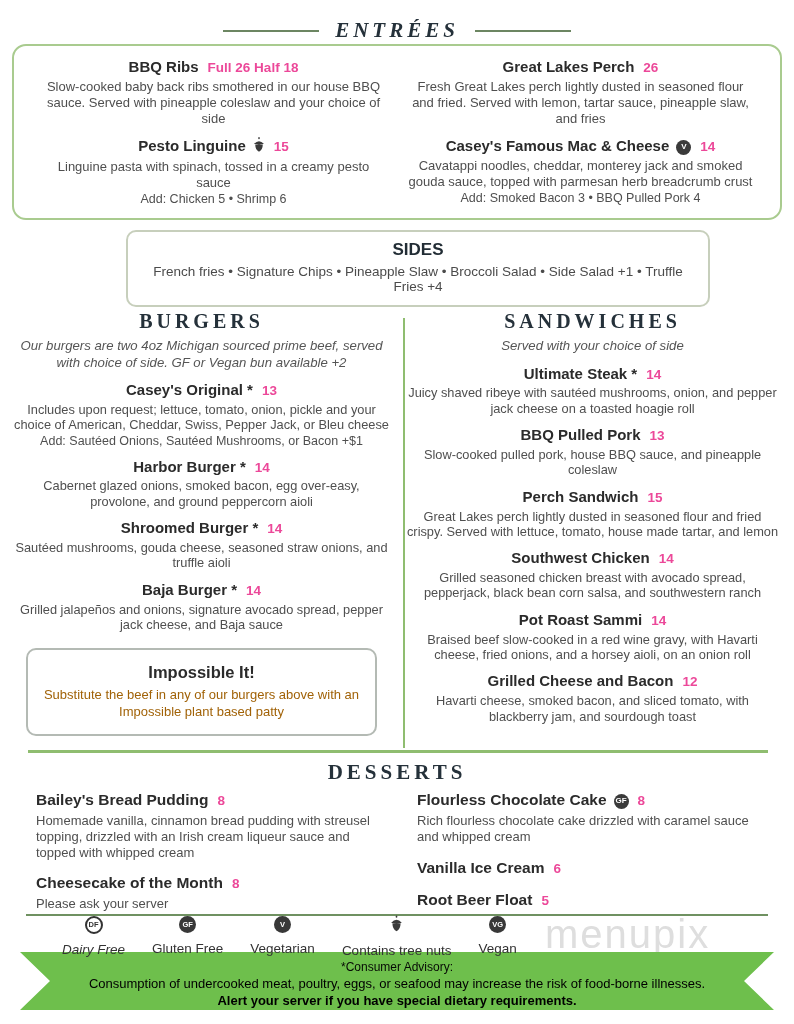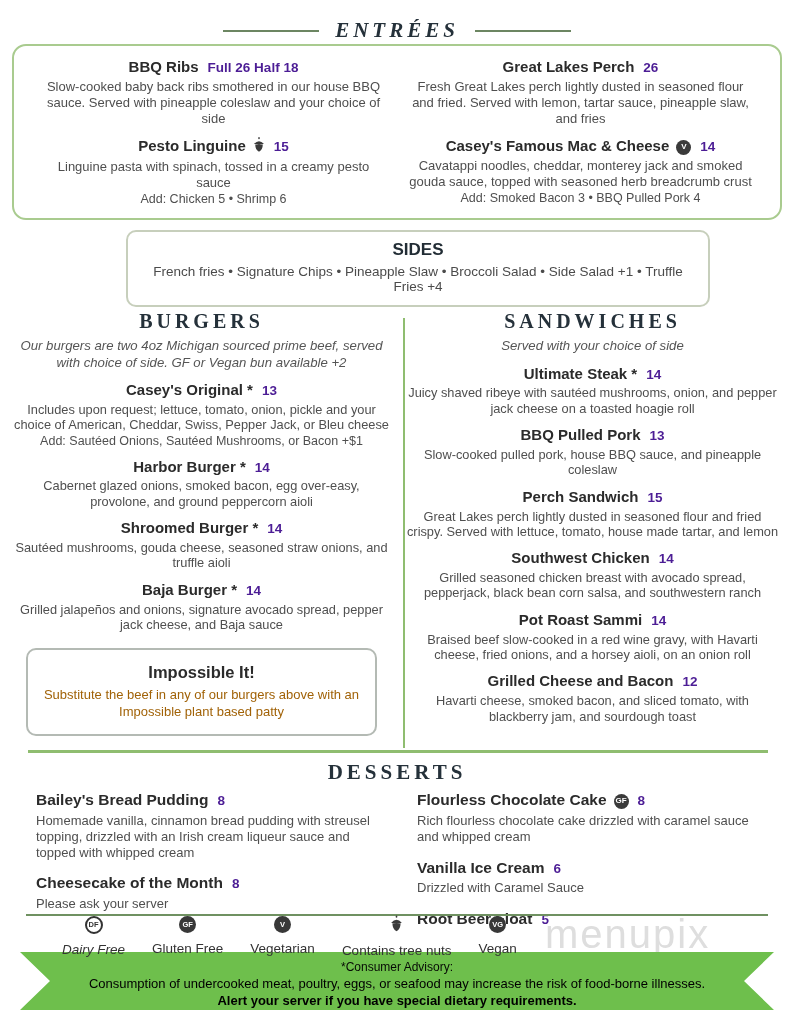--- a/index.html
+++ b/index.html
@@ -25,21 +25,21 @@
 
   .entrees-box {
     position:absolute; top:44px; left:12px; right:12px; height:176px;
     border:2px solid #a9cb8f; border-radius:14px;
     display:flex; padding:12px 16px;
   }
   .entrees-box .ecol { flex:1; padding:0 10px; }
 
   .item { text-align:center; margin-bottom:11px; }
   .item-head { font-size:15px; font-weight:700; color:#2b2b2b; line-height:1.25; }
-  .item-price { margin-left:9px; font-size:13.5px; font-weight:700; color:#4c1d95; }
+  .item-price { margin-left:9px; font-size:13.5px; font-weight:700; color:#ec4899; }
   .item-desc { font-size:13px; line-height:1.22; color:#4f4f4f; margin-top:2px; }
   .item-add  { font-size:12.5px; color:#4f4f4f; margin-top:1px; }
 
   .badge {
     display:inline-flex; align-items:center; justify-content:center;
     width:15px; height:15px; border-radius:50%;
     background:#3a3a3a; color:#fff; font-size:8px; font-weight:700;
     margin-left:7px; vertical-align:2px; letter-spacing:0;
   }
   .nut-icon { display:inline-block; margin-left:7px; vertical-align:-1px; }
@@ -144,21 +144,21 @@
         <div class="item-add">Add: Chicken 5 • Shrimp 6</div>
       </div>
     </div>
     <div class="ecol">
       <div class="item">
         <div class="item-head"><span>Great Lakes Perch</span><span class="item-price">26</span></div>
         <div class="item-desc">Fresh Great Lakes perch lightly dusted in seasoned flour and fried. Served with lemon, tartar sauce, pineapple slaw, and fries</div>
       </div>
       <div class="item">
         <div class="item-head"><span>Casey's Famous Mac &amp; Cheese</span><span class="badge">V</span><span class="item-price">14</span></div>
-        <div class="item-desc">Cavatappi noodles, cheddar, monterey jack and smoked gouda sauce, topped with seasoned herb breadcrumb crust</div>
+        <div class="item-desc">Cavatappi noodles, cheddar, monterey jack and smoked gouda sauce, topped with parmesan herb breadcrumb crust</div>
         <div class="item-add">Add: Smoked Bacon 3 • BBQ Pulled Pork 4</div>
       </div>
     </div>
   </div>
 
   <div class="sides-box">
     <div class="sides-title">SIDES</div>
     <div class="sides-text">French fries • Signature Chips • Pineapple Slaw • Broccoli Salad • Side Salad +1 • Truffle Fries +4</div>
   </div>
 
@@ -237,21 +237,20 @@
         <div class="item-desc">Please ask your server</div>
       </div>
     </div>
     <div class="dcol right">
       <div class="d-item">
         <div class="item-head"><span>Flourless Chocolate Cake</span><span class="badge">GF</span><span class="item-price">8</span></div>
         <div class="item-desc">Rich flourless chocolate cake drizzled with caramel sauce and whipped cream</div>
       </div>
       <div class="d-item">
         <div class="item-head"><span>Vanilla Ice Cream</span><span class="item-price">6</span></div>
-        <div class="item-desc">Drizzled with Caramel Sauce</div>
       </div>
       <div class="d-item">
         <div class="item-head"><span>Root Beer Float</span><span class="item-price">5</span></div>
       </div>
     </div>
   </div>
 
   <div class="hr-legend"></div>
   <div class="watermark">menupix</div>
   <div class="legend">

